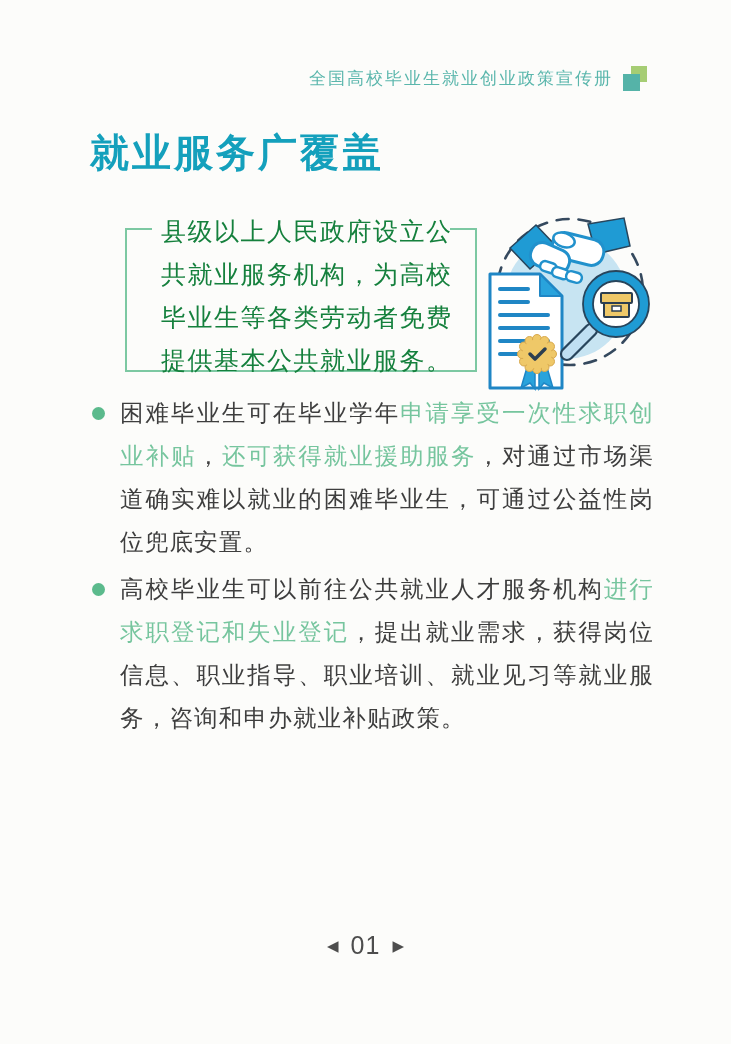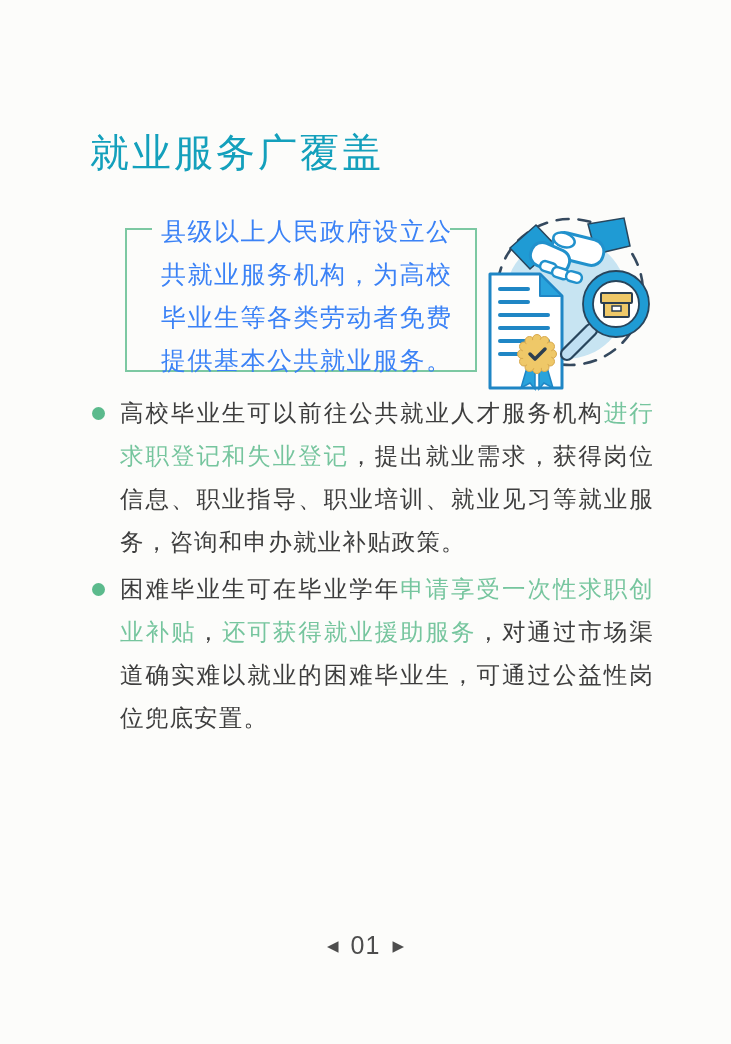--- a/index.html
+++ b/index.html
@@ -38,21 +38,21 @@
     position: absolute; bottom: 0; left: 0;
     width: 17px; height: 17px; background: #55b3a8;
   }
 
   
   .page-title {
     position: absolute;
     left: 90px;
     top: 126px;
     font-size: 39px;
-    font-weight: 400;
+    font-weight: 700;
     letter-spacing: 3px;
     color: #14a0bc;
   }
 
   
   .quote-box {
     position: absolute;
     left: 125px;
     top: 230px;
     width: 352px;
@@ -71,21 +71,21 @@
   .quote-box .tick-left  { left: -2px; }
   .quote-box .tick-right { right: -2px; }
   .quote-text {
     position: absolute;
     left: 34px;
     top: -20px;
     width: 314px;
     font-size: 25px;
     line-height: 43px;
     letter-spacing: 1.5px;
-    color: #3b82f6;
+    color: #15803d;
     white-space: pre-line;
   }
 
   
   .illustration {
     position: absolute;
     left: 478px;
     top: 212px;
     width: 190px;
     height: 235px;
@@ -133,20 +133,27 @@
     color: #4d4d4d;
   }
   .pager .arrow { font-size: 15px; color: #4d4d4d; cursor: default; }
   .pager .num   { font-size: 25px; letter-spacing: 1px; }
 </style>
 </head>
 <body>
 
 <div class="page">
 
+  <div class="header">
+    <span class="booklet-title">全国高校毕业生就业创业政策宣传册</span>
+    <span class="logo-squares">
+      <span class="sq-back"></span>
+      <span class="sq-front"></span>
+    </span>
+  </div>
 
   <h1 class="page-title">就业服务广覆盖</h1>
 
   <div class="quote-box">
     <span class="tick tick-left"></span>
     <span class="tick tick-right"></span>
     <div class="quote-text">县级以上人民政府设立公
 共就业服务机构，为高校
 毕业生等各类劳动者免费
 提供基本公共就业服务。</div>
@@ -212,25 +219,25 @@
       <circle cx="138" cy="92" r="23" fill="#ffffff" stroke="#28455c" stroke-width="1.8"></circle>
       <rect x="126" y="90" width="25" height="15" rx="1" fill="#efc868" stroke="#2c3e50" stroke-width="2"></rect>
       <rect x="123" y="81" width="31" height="10" rx="1" fill="#efc868" stroke="#2c3e50" stroke-width="2"></rect>
       <rect x="134" y="94" width="9" height="5" fill="#ffffff" stroke="#2c3e50" stroke-width="1.5"></rect>
     </g>
   </svg>
 
   <ul class="bullets">
     <li>
       <span class="dot"></span>
-      <span><span>高校毕业生可以前往公共就业人才服务机构</span><span class="hl">进行求职登记和失业登记</span><span>，提出就业需求，获得岗位信息、职业指导、职业培训、就业见习等就业服务，咨询和申办就业补贴政策。</span></span>
+      <span><span>困难毕业生可在毕业学年</span><span class="hl">申请享受一次性求职创业补贴</span><span>，</span><span class="hl">还可获得就业援助服务</span><span>，对通过市场渠道确实难以就业的困难毕业生，可通过公益性岗位兜底安置。</span></span>
     </li>
     <li>
       <span class="dot"></span>
-      <span><span>困难毕业生可在毕业学年</span><span class="hl">申请享受一次性求职创业补贴</span><span>，</span><span class="hl">还可获得就业援助服务</span><span>，对通过市场渠道确实难以就业的困难毕业生，可通过公益性岗位兜底安置。</span></span>
+      <span><span>高校毕业生可以前往公共就业人才服务机构</span><span class="hl">进行求职登记和失业登记</span><span>，提出就业需求，获得岗位信息、职业指导、职业培训、就业见习等就业服务，咨询和申办就业补贴政策。</span></span>
     </li>
   </ul>
 
   <div class="pager">
     <span class="arrow">◀</span>
     <span class="num">01</span>
     <span class="arrow">▶</span>
   </div>
 
 </div>

